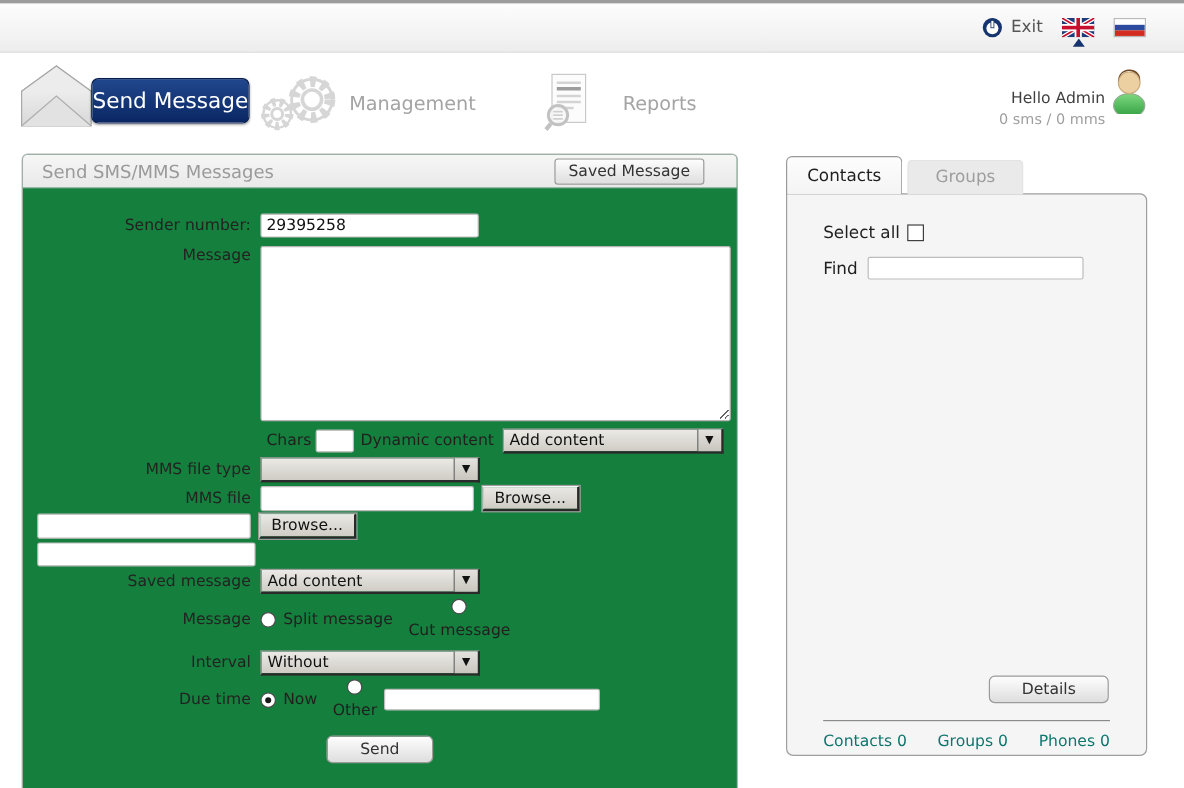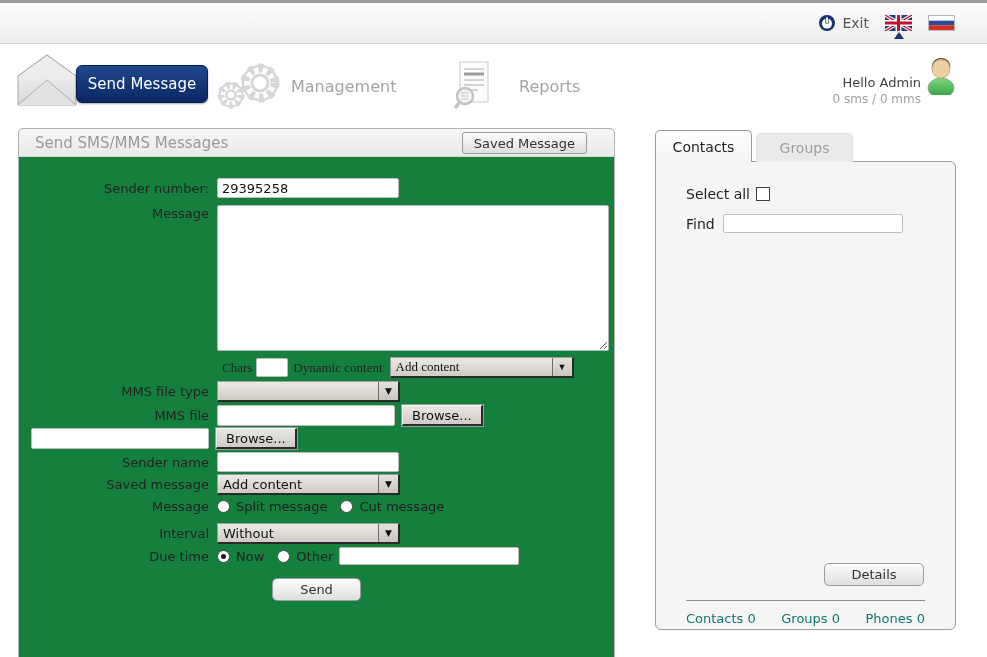--- a/index.html
+++ b/index.html
@@ -16,21 +16,21 @@
   .flag-wrap { position:relative; }
   .flag-indicator { position:absolute; left:50%; margin-left:-5px; top:17px; width:0; height:0;
                     border-left:5px solid transparent; border-right:5px solid transparent; border-bottom:7px solid #16356f; }
   .ru-border { border:1px solid #b9b9b9; }
 
   
   #navbar { position:relative; height:76px; background:#fff; }
   .envelope { position:absolute; left:16px; top:8px; }
   .btn-send-message { position:absolute; left:76px; top:21px; width:132px; height:38px;
        background:linear-gradient(#20478d,#0a2763); border:1px solid #081f4e; border-radius:6px;
-       color:#fff; font-size:15px; font-family:inherit; cursor:pointer; box-shadow:0 1px 2px rgba(0,0,0,.35); }
+       color:#fff; font-size:18px; font-family:inherit; cursor:pointer; box-shadow:0 1px 2px rgba(0,0,0,.35); }
   .gears { position:absolute; left:214px; top:14px; }
   .nav-label { position:absolute; top:33px; font-size:16px; color:#a4a4a4; cursor:pointer; }
   #lbl-management { left:291px; }
   .reports-icon { position:absolute; left:452px; top:16px; }
   #lbl-reports { left:519px; }
   .user-block { position:absolute; right:66px; top:31px; text-align:right; }
   .user-name { font-size:13px; color:#3f3f3f; }
   .user-quota { font-size:12px; color:#9e9e9e; margin-top:2px; }
   .avatar { position:absolute; right:30px; top:13px; }
 
@@ -43,21 +43,21 @@
   .btn-flat { background:linear-gradient(#fdfdfd,#dedede); border:1px solid #9b9b9b; border-radius:3px;
               font-size:13px; color:#333; font-family:inherit; cursor:pointer; }
   .btn-saved-msg { position:absolute; right:27px; top:3px; height:22px; padding:0 11px; }
 
   
   .form { padding-top:21px; font-size:13px; color:#1f1f1f; }
   .frow { display:flex; align-items:center; padding-left:12px; }
   .frow label { width:178px; text-align:right; margin-right:8px; font-size:13px; color:#222; }
   .frow.top { align-items:flex-start; }
   .frow.top label { padding-top:1px; }
-  .frow.no-label { padding-left:203px;font-family:Liberation Serif, serif; }
+  .frow.no-label { padding-left:203px; }
   .frow.center { justify-content:center; padding-left:0; }
 
   input[type=text], textarea { font-family:inherit; font-size:13px; color:#111; background:#fff;
         border:1px solid #bdbdbd; border-radius:2px; outline:none; }
   .in-sender-number { width:182px; height:20px; padding:0 4px; }
   .msg-textarea { width:392px; height:146px; resize:both; padding:2px 4px; border-color:#b5b5b5; }
   .in-chars { width:32px; height:19px; margin:0 5px 0 4px; }
   .in-sender-name { width:182px; height:20px; padding:0 4px; }
   .in-duetime { width:180px; height:18px; padding:0 4px; margin-left:6px; }
   .in-find { width:180px; height:19px; padding:0 4px; border-color:#cfcfcf; margin-left:8px; }
@@ -76,21 +76,21 @@
   .xbtn { background:linear-gradient(#eae8e4,#cfccc5); border-top:1px solid #f8f8f8; border-left:1px solid #f8f8f8;
           border-right:2px solid #2a2a2a; border-bottom:2px solid #2a2a2a; outline:1px solid #9b9b9b;
           font-size:13px; color:#111; font-family:inherit; padding:1px 9px; margin-left:7px; height:21px; cursor:pointer; }
 
   
   .radio { display:inline-block; width:13px; height:13px; border:1px solid #4a4a4a; border-radius:50%;
            background:#fff; position:relative; cursor:pointer; flex:none; }
   .radio.checked::after { content:''; position:absolute; left:3px; top:3px; width:5px; height:5px;
            border-radius:50%; background:#1a1a1a; }
   .opt { display:inline-flex; align-items:center; gap:6px; }
-  .opt + .opt { margin-left:13px; }
+  .opt + .opt { margin-left:13px;flex-direction:column; }
   .checkbox { display:inline-block; width:14px; height:14px; border:1px solid #3f3f3f; background:#fff;
               margin-left:6px; vertical-align:-2px; cursor:pointer; }
 
   .btn-send { width:89px; height:23px; border-radius:5px; }
 
   
   .tabs { position:absolute; left:655px; top:130px; display:flex; align-items:flex-end; gap:4px; z-index:2; }
   .tab { width:97px; text-align:center; font-size:14px; border-radius:5px 5px 0 0; cursor:pointer; }
   .tab.active { background:linear-gradient(#fdfdfd,#f4f4f4); border:1px solid #999; border-bottom:none;
                 height:32px; line-height:32px; color:#1f1f1f; }
@@ -241,21 +241,20 @@
         <input type="text" class="xfile" style="">
         <button class="xbtn">Browse...</button>
       </div>
 
       <div class="frow" style="margin-bottom:3px;">
         <input type="text" class="xfile" style="">
         <button class="xbtn">Browse...</button>
       </div>
 
       <div class="frow" style="margin-bottom:2px;">
-        <label>Sender name</label>
         <input type="text" class="in-sender-name" style="">
       </div>
 
       <div class="frow" style="margin-bottom:4px;">
         <label>Saved message</label>
         <span class="xselect w183">
           <span class="xval">Add content</span>
           <span class="xarrow">▼</span>
         </span>
       </div>

